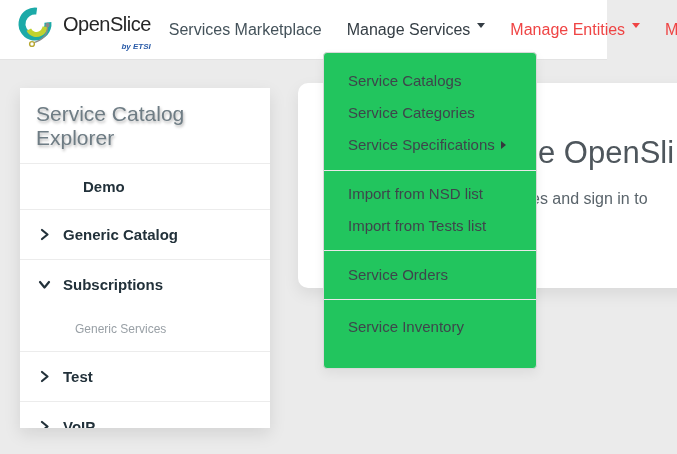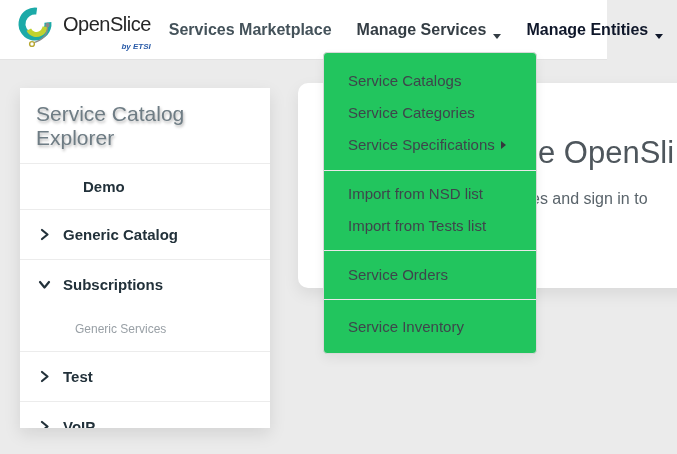--- a/index.html
+++ b/index.html
@@ -13,24 +13,24 @@
   .header{
     position:absolute;left:0;top:0;width:607px;height:59px;
     background:#ffffff;border-bottom:1px solid #e3e3e3;
     display:flex;align-items:center;white-space:nowrap;z-index:10;
   }
   .logo{display:flex;align-items:flex-start;margin-left:13px;cursor:pointer;}
   .logo-text{display:flex;flex-direction:column;align-items:flex-end;margin-left:4px;margin-top:9px;}
   .logo-title{font-size:20px;font-weight:500;color:#262626;letter-spacing:-0.5px;line-height:22px;}
   .logo-sub{font-size:8px;font-weight:700;font-style:italic;color:#2a5ba8;margin-top:7px;}
   .nav{display:flex;align-items:center;margin-left:18px;gap:25px;font-size:16px;}
-  .nav-item{display:flex;align-items:flex-end;cursor:pointer;font-weight:bold;}
+  .nav-item{display:flex;align-items:flex-start;cursor:pointer;}
   .nav-item.normal{color:#44525a;}
   .nav-item.active{color:#343d44;}
-  .nav-item.muted{color:#0f172a;}
+  .nav-item.muted{color:#ef4444;}
   .caret-down{
     width:0;height:0;margin-left:7px;margin-top:2px;
     border-left:4px solid transparent;border-right:4px solid transparent;
     border-top:5px solid currentColor;display:inline-block;
   }
   
   .sidebar-card{
     position:absolute;left:20px;top:88px;width:250px;height:340px;
     background:#fff;border-radius:0;z-index:2;
     box-shadow:0 6px 16px rgba(0,0,0,0.10);overflow:hidden;
@@ -63,21 +63,21 @@
   }
   
   .dropdown{
     position:absolute;left:323px;top:52px;width:212px;
     background:#22c55e;border:1px solid #d9d9d9;border-radius:4px;
     box-shadow:0 5px 12px rgba(0,0,0,0.06);z-index:30;font-size:15px;color:#3e454b;
   }
   .dd-group{padding:8px 0;}
   .dd-group.g1{padding:12px 0 9px 0;}
   .dd-group.g2{padding:7px 0 8px 0;}
-  .dd-group.g4{padding:11px 0 10px 0;}
+  .dd-group.g4{padding:11px 0 25px 0;}
   .dd-group + .dd-group{border-top:1px solid #e9e9e9;}
   .dd-item{
     height:32px;line-height:32px;padding:0 24px;cursor:pointer;
     display:flex;align-items:center;white-space:nowrap;
   }
   .submenu-arrow{
     width:0;height:0;margin-left:6px;display:inline-block;
     border-top:4px solid transparent;border-bottom:4px solid transparent;
     border-left:5px solid #35393d;
   }

